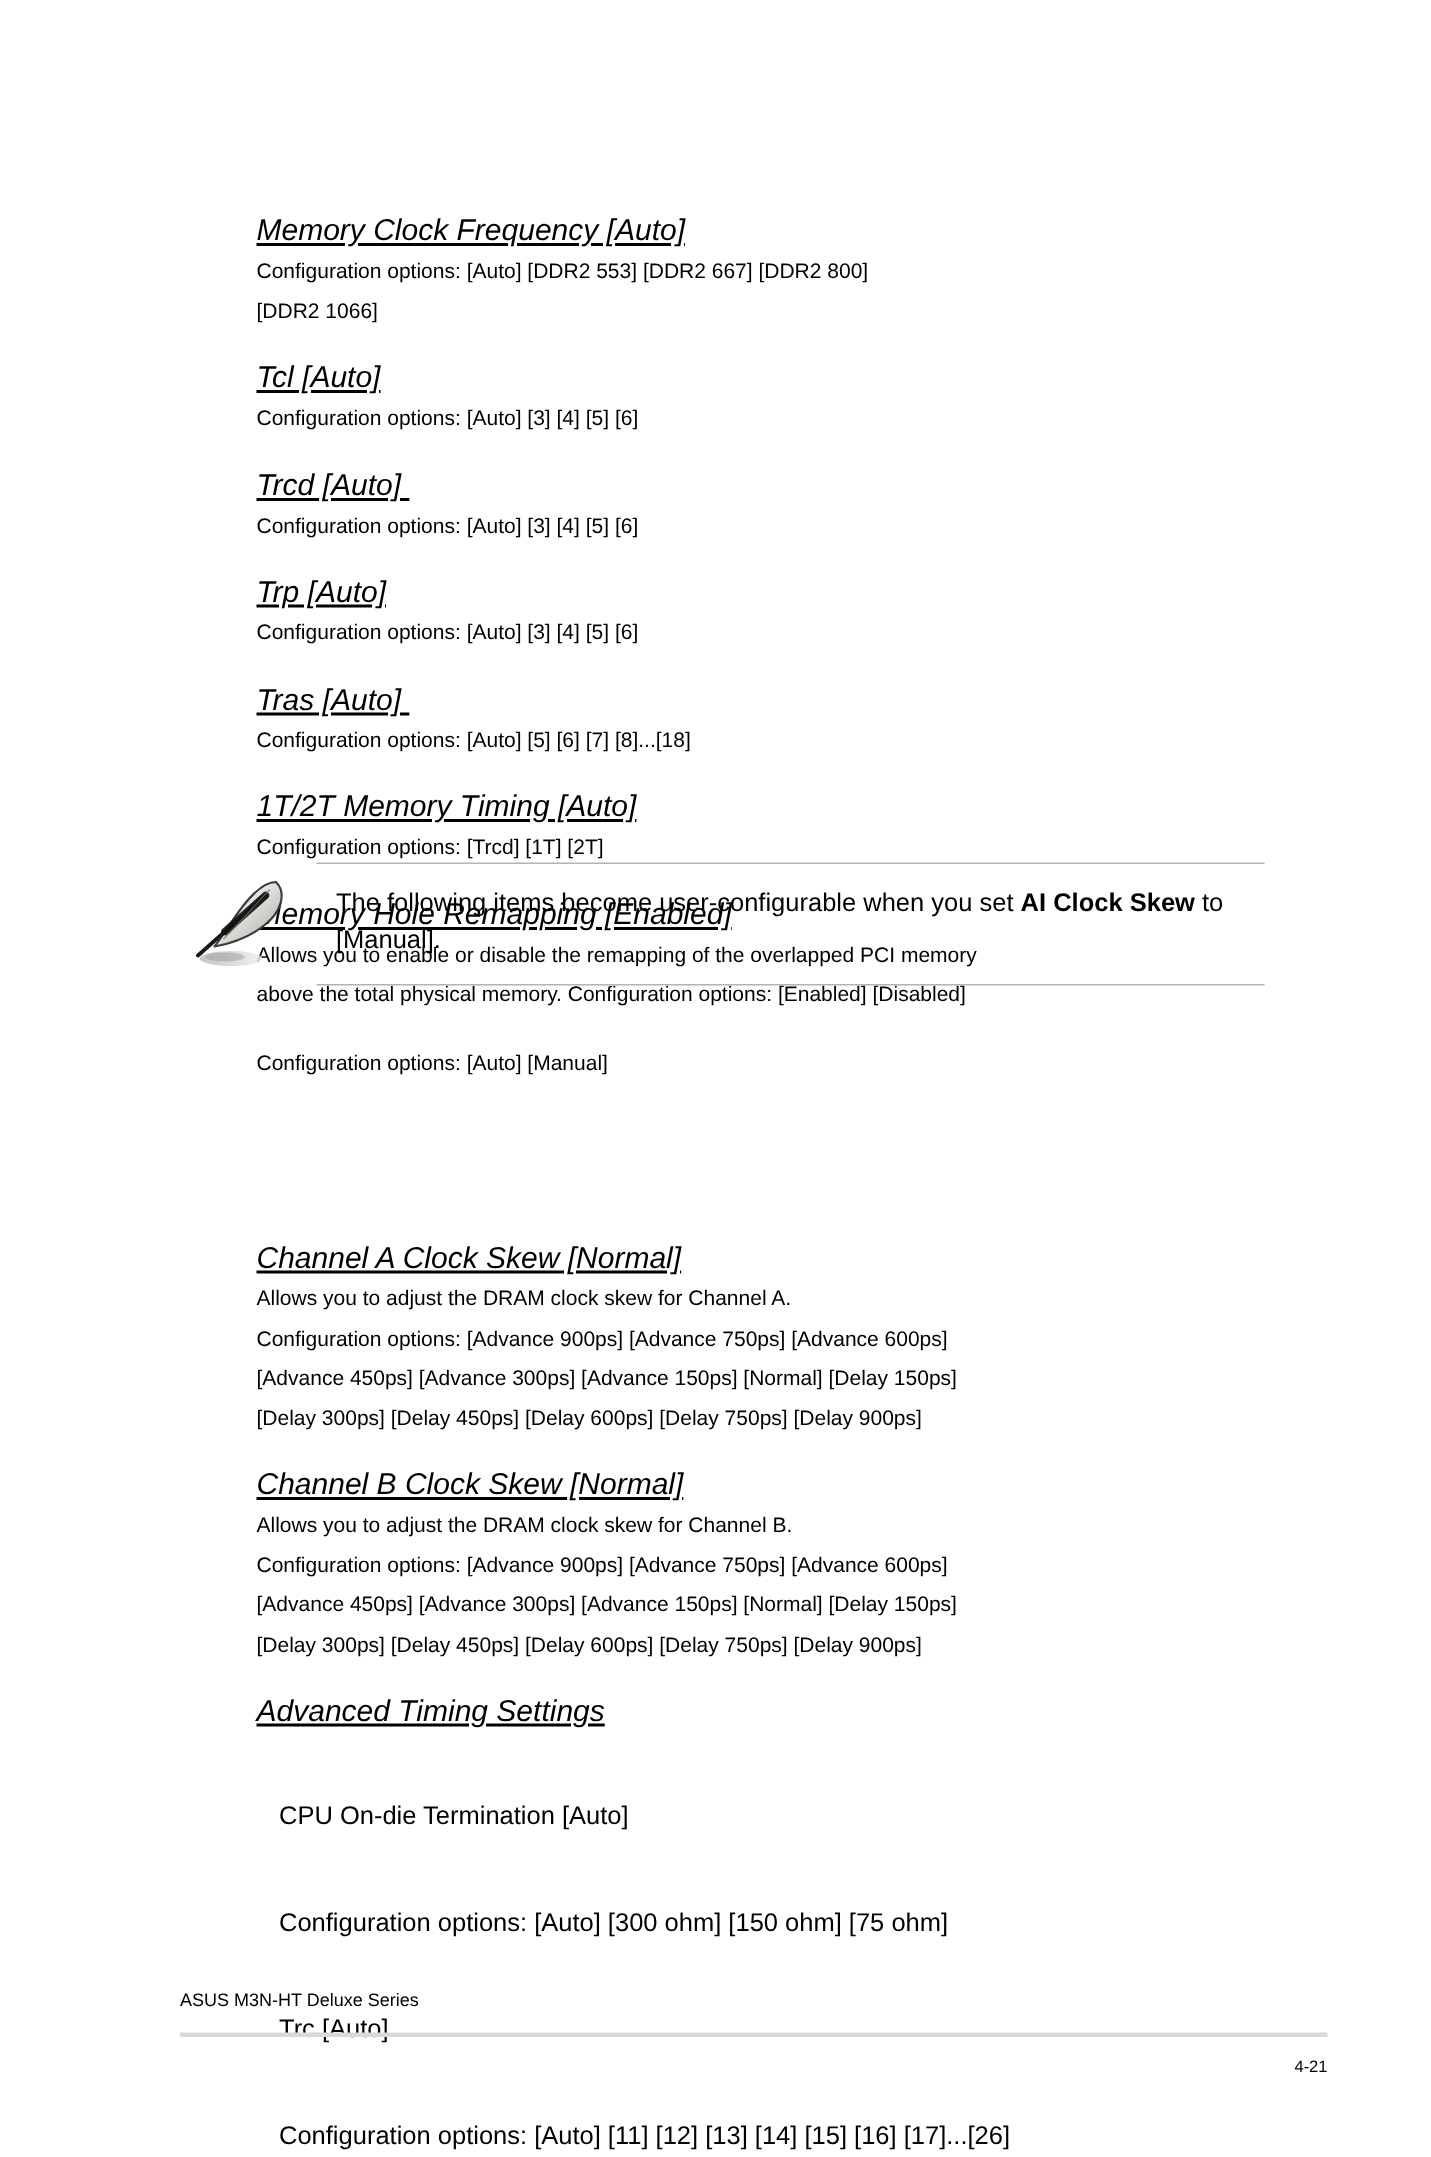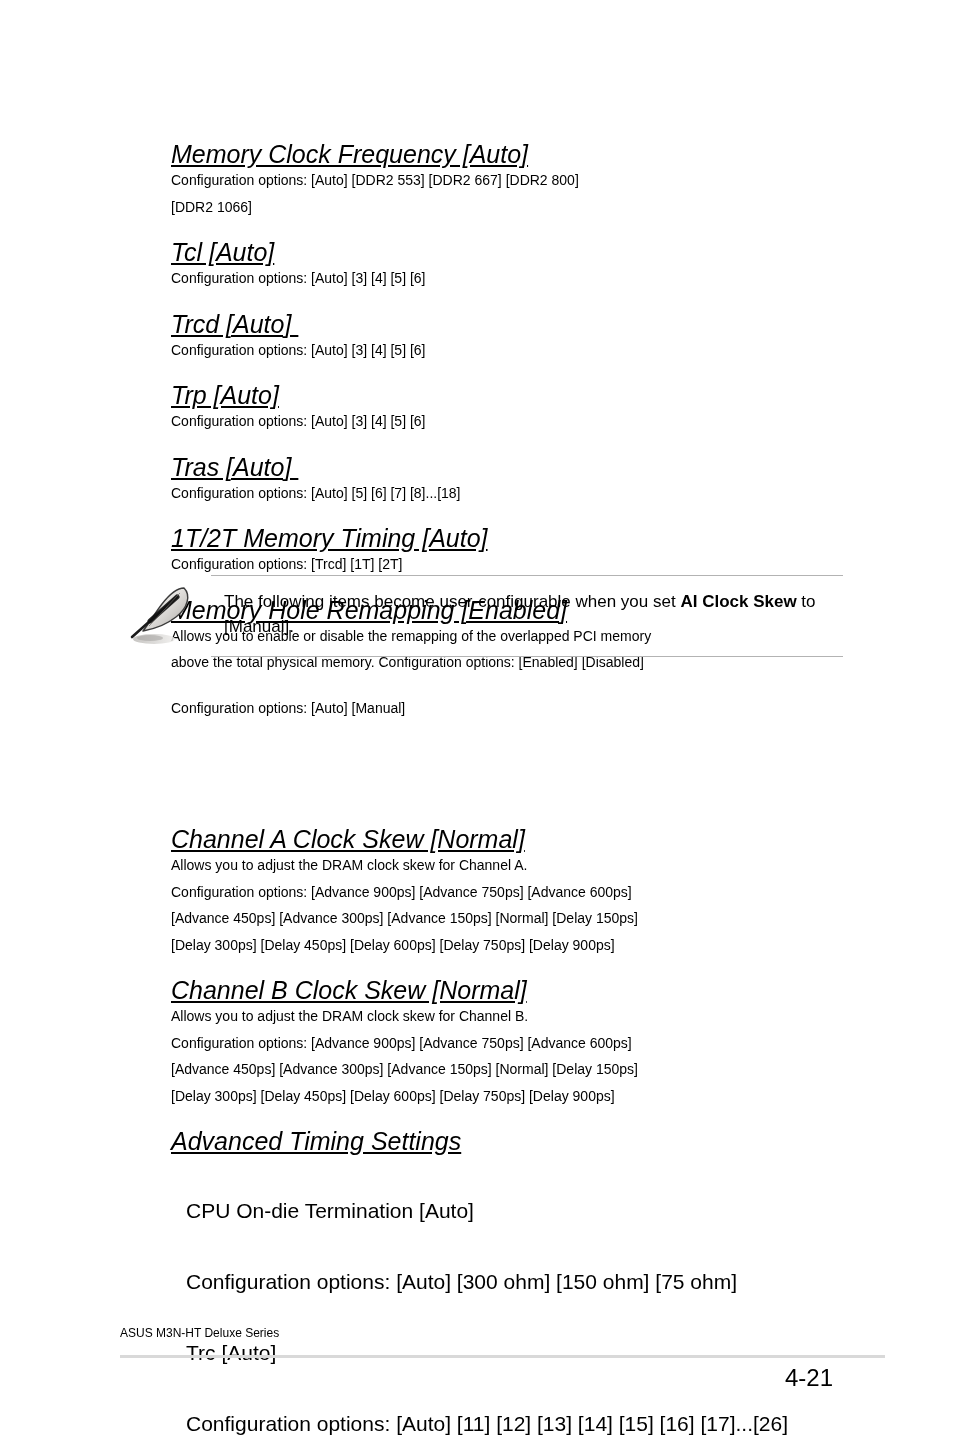--- a/index.html
+++ b/index.html
@@ -28,21 +28,21 @@
   .content {
     position: absolute;
     left: 171px;
     top: 141px;
     width: 672px;
   }
 
   .block { margin: 0 0 19px 0; }
 
   .heading {
-    font-size: 25px;
+    font-size: 20px;
     line-height: 26px;
     font-style: italic;
     text-decoration: underline;
     text-underline-offset: 2px;
     white-space: pre;
     margin: 0;
   }
 
   .body-line {
     font-size: 14px;
@@ -82,21 +82,21 @@
     top: 14px;
     width: 612px;
     font-size: 17px;
     line-height: 25px;
   }
   .note-text b { font-weight: bold; }
 
   
   .subitem {
     margin-left: 15px;
-    font-size: 21px;
+    font-size: 17px;
     line-height: 29px;
     margin-top: 42px;
   }
   .subitem-group { margin-bottom: 16px; }
 
   
   .footer-rule {
     position: absolute;
     left: 120px;
     top: 1355px;
@@ -109,22 +109,22 @@
     left: 120px;
     top: 1321px;
     font-size: 12px;
     line-height: 24px;
   }
   .footer-right {
     position: absolute;
     left: 785px;
     top: 1366px;
     width: 100px;
-    text-align: left;
-    font-size: 24px;
+    text-align: right;
+    font-size: 11px;
     line-height: 24px;
   }
 </style>
 </head>
 <body>
 
 <div class="page">
 
   <div class="content">
 

